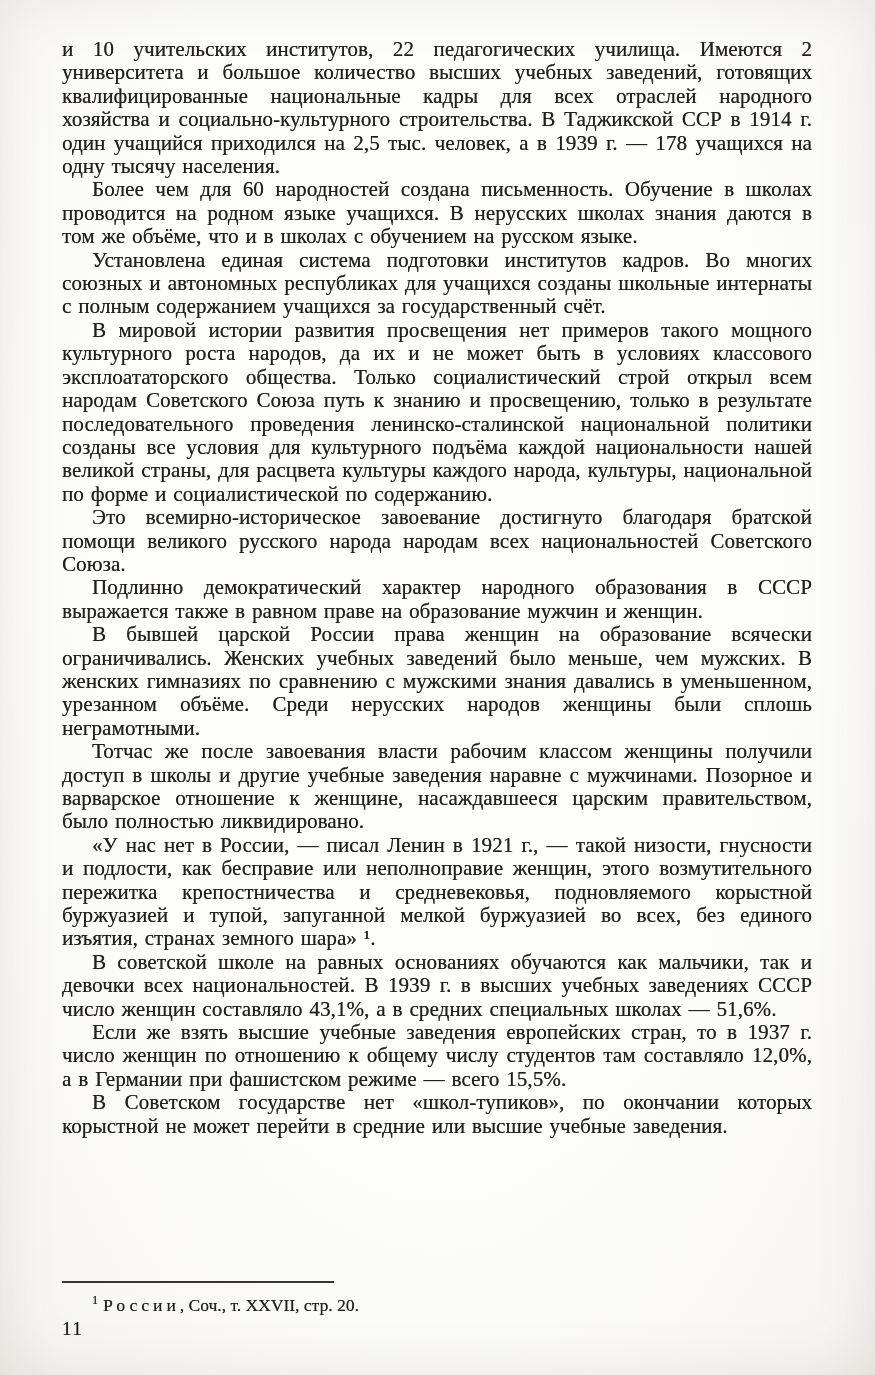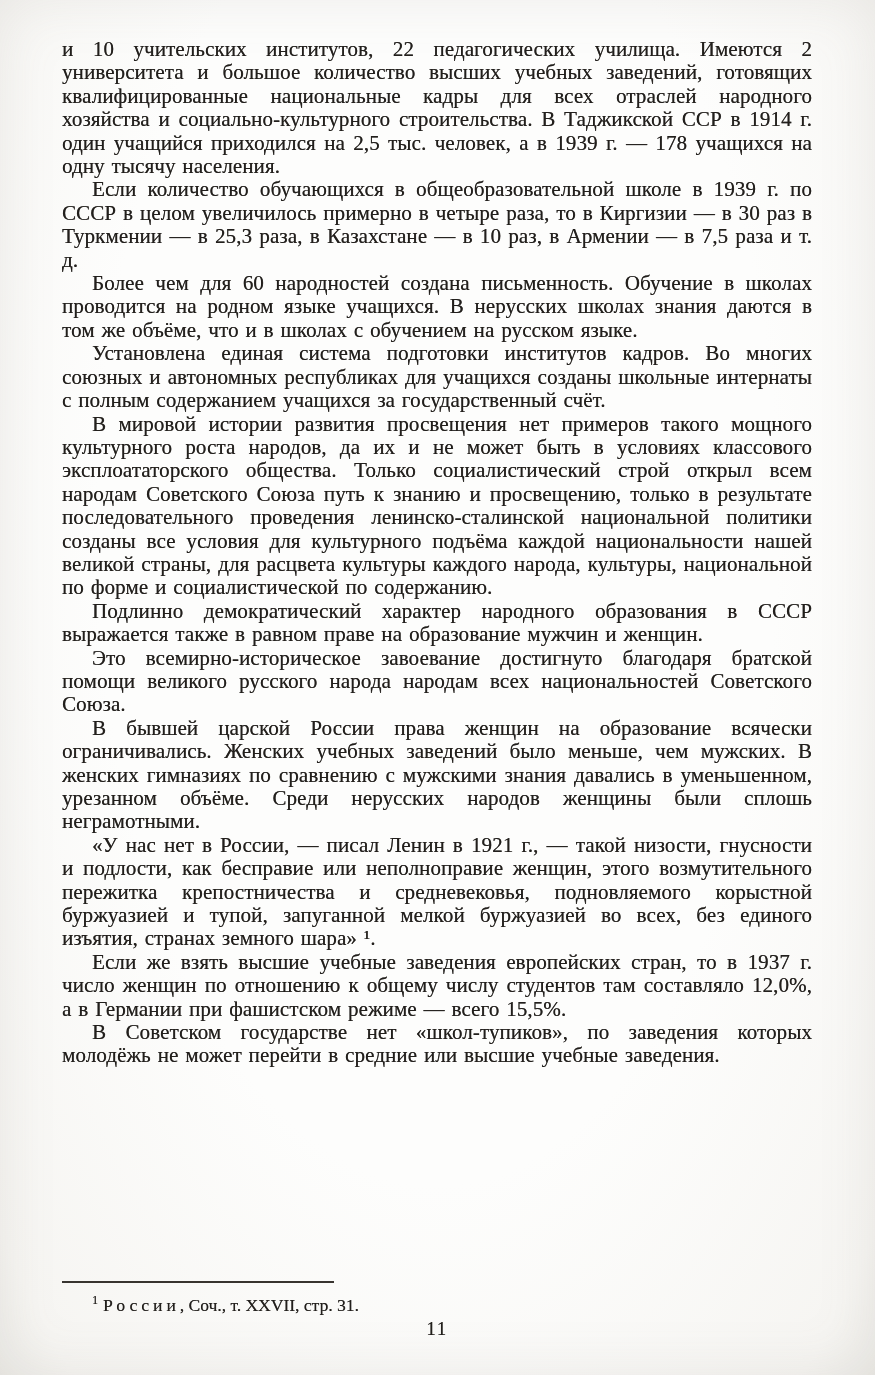--- a/index.html
+++ b/index.html
@@ -60,45 +60,46 @@
     margin-right: 5px;
   }
   .footnote .author {
     letter-spacing: 4px;
   }
   .page-number {
     position: absolute;
     top: 1318px;
     left: 62px;
     width: 750px;
-    text-align: center;
+    text-align: left;
     font-size: 19px;
     letter-spacing: 1.5px;
     text-shadow: 0.2px 0.2px 0.4px rgba(34,31,28,0.75);
   }
 </style>
 </head>
 <body>
 
 <div class="page">
 
   <main class="text-block">
     <p class="para continues">и 10 учительских институтов, 22 педагогических училища. Имеются 2 университета и большое количество высших учебных заведений, готовящих квалифицированные национальные кадры для всех отраслей народного хозяйства и социально-культурного строительства. В Таджикской ССР в 1914 г. один учащийся приходился на 2,5 тыс. человек, а в 1939 г. — 178 учащихся на одну тысячу населения.</p>
-    <p class="para">Если количество обучающихся в общеобразовательной школе в 1939 г. по СССР в целом увеличилось примерно в четыре раза, то в Киргизии — в 30 раз  в Туркмении — в 25,3 раза, в Казахстане — в 10 раз, в Армении — в 7,5 раза и т. д.</p>
     <p class="para">Более чем для 60 народностей создана письменность. Обучение в школах проводится на родном языке учащихся. В нерусских школах знания даются в том же объёме, что и в школах с обучением на русском языке.</p>
     <p class="para">Установлена единая система подготовки институтов кадров. Во многих союзных и автономных республиках для учащихся созданы школьные интернаты с полным содержанием учащихся за государственный счёт.</p>
     <p class="para">В мировой истории развития просвещения нет примеров такого мощного культурного роста народов, да их и не может быть в условиях классового эксплоататорского общества. Только социалистический строй открыл всем народам Советского Союза путь к знанию и просвещению, только в результате последовательного проведения ленинско-сталинской национальной политики созданы все условия для культурного подъёма каждой национальности нашей великой страны, для расцвета культуры каждого народа, культуры, национальной по форме и социалистической по содержанию.</p>
+    <p class="para">Это всемирно-историческое завоевание достигнуто благодаря братской помощи великого русского народа народам всех национальностей Советского Союза.</p>
     <p class="para">Подлинно демократический характер народного образования в СССР выражается также в равном праве на образование мужчин и женщин.</p>
-    <p class="para">Это всемирно-историческое завоевание достигнуто благодаря братской помощи великого русского народа народам всех национальностей Советского Союза.</p>
     <p class="para">В бывшей царской России права женщин на образование всячески ограничивались. Женских учебных заведений было меньше, чем мужских. В женских гимназиях по сравнению с мужскими знания давались в уменьшенном, урезанном объёме. Среди нерусских народов женщины были сплошь неграмотными.</p>
+    <p class="para">Тотчас же после завоевания власти рабочим классом женщины получили доступ в школы и другие учебные заведения наравне с мужчинами. Позорное и варварское отношение к женщине, насаждавшееся царским правительством, было полностью ликвидировано.</p>
     <p class="para">«У нас нет в России, — писал Ленин в 1921 г., — такой низости, гнусности и подлости, как бесправие или неполноправие женщин, этого возмутительного пережитка крепостничества и средневековья, подновляемого корыстной буржуазией и тупой, запуганной мелкой буржуазией во всех, без единого изъятия, странах земного шара» ¹.</p>
+    <p class="para">В советской школе на равных основаниях обучаются как мальчики, так и девочки всех национальностей. В 1939 г. в высших учебных заведениях СССР число женщин составляло 43,1%, а в средних специальных школах — 51,6%.</p>
     <p class="para">Если же взять высшие учебные заведения европейских стран, то в 1937 г. число женщин по отношению к общему числу студентов там составляло 12,0%, а в Германии при фашистском режиме — всего 15,5%.</p>
-    <p class="para">В Советском государстве нет «школ-тупиков», по заведения которых молодёжь не может перейти в средние или высшие учебные заведения.</p>
+    <p class="para">В Советском государстве нет «школ-тупиков», по окончании которых корыстной не может перейти в средние или высшие учебные заведения.</p>
   </main>
 
   <div class="footnote-area">
     <div class="footnote-rule"></div>
-    <p class="footnote"><sup>1</sup><span class="author">России</span><span>, Соч., т. XXVII, стр. 31.</span></p>
+    <p class="footnote"><sup>1</sup><span class="author">России</span><span>, Соч., т. XXVII, стр. 20.</span></p>
   </div>
 
   <div class="page-number">11</div>
 
 </div>
 
 </body></html>

